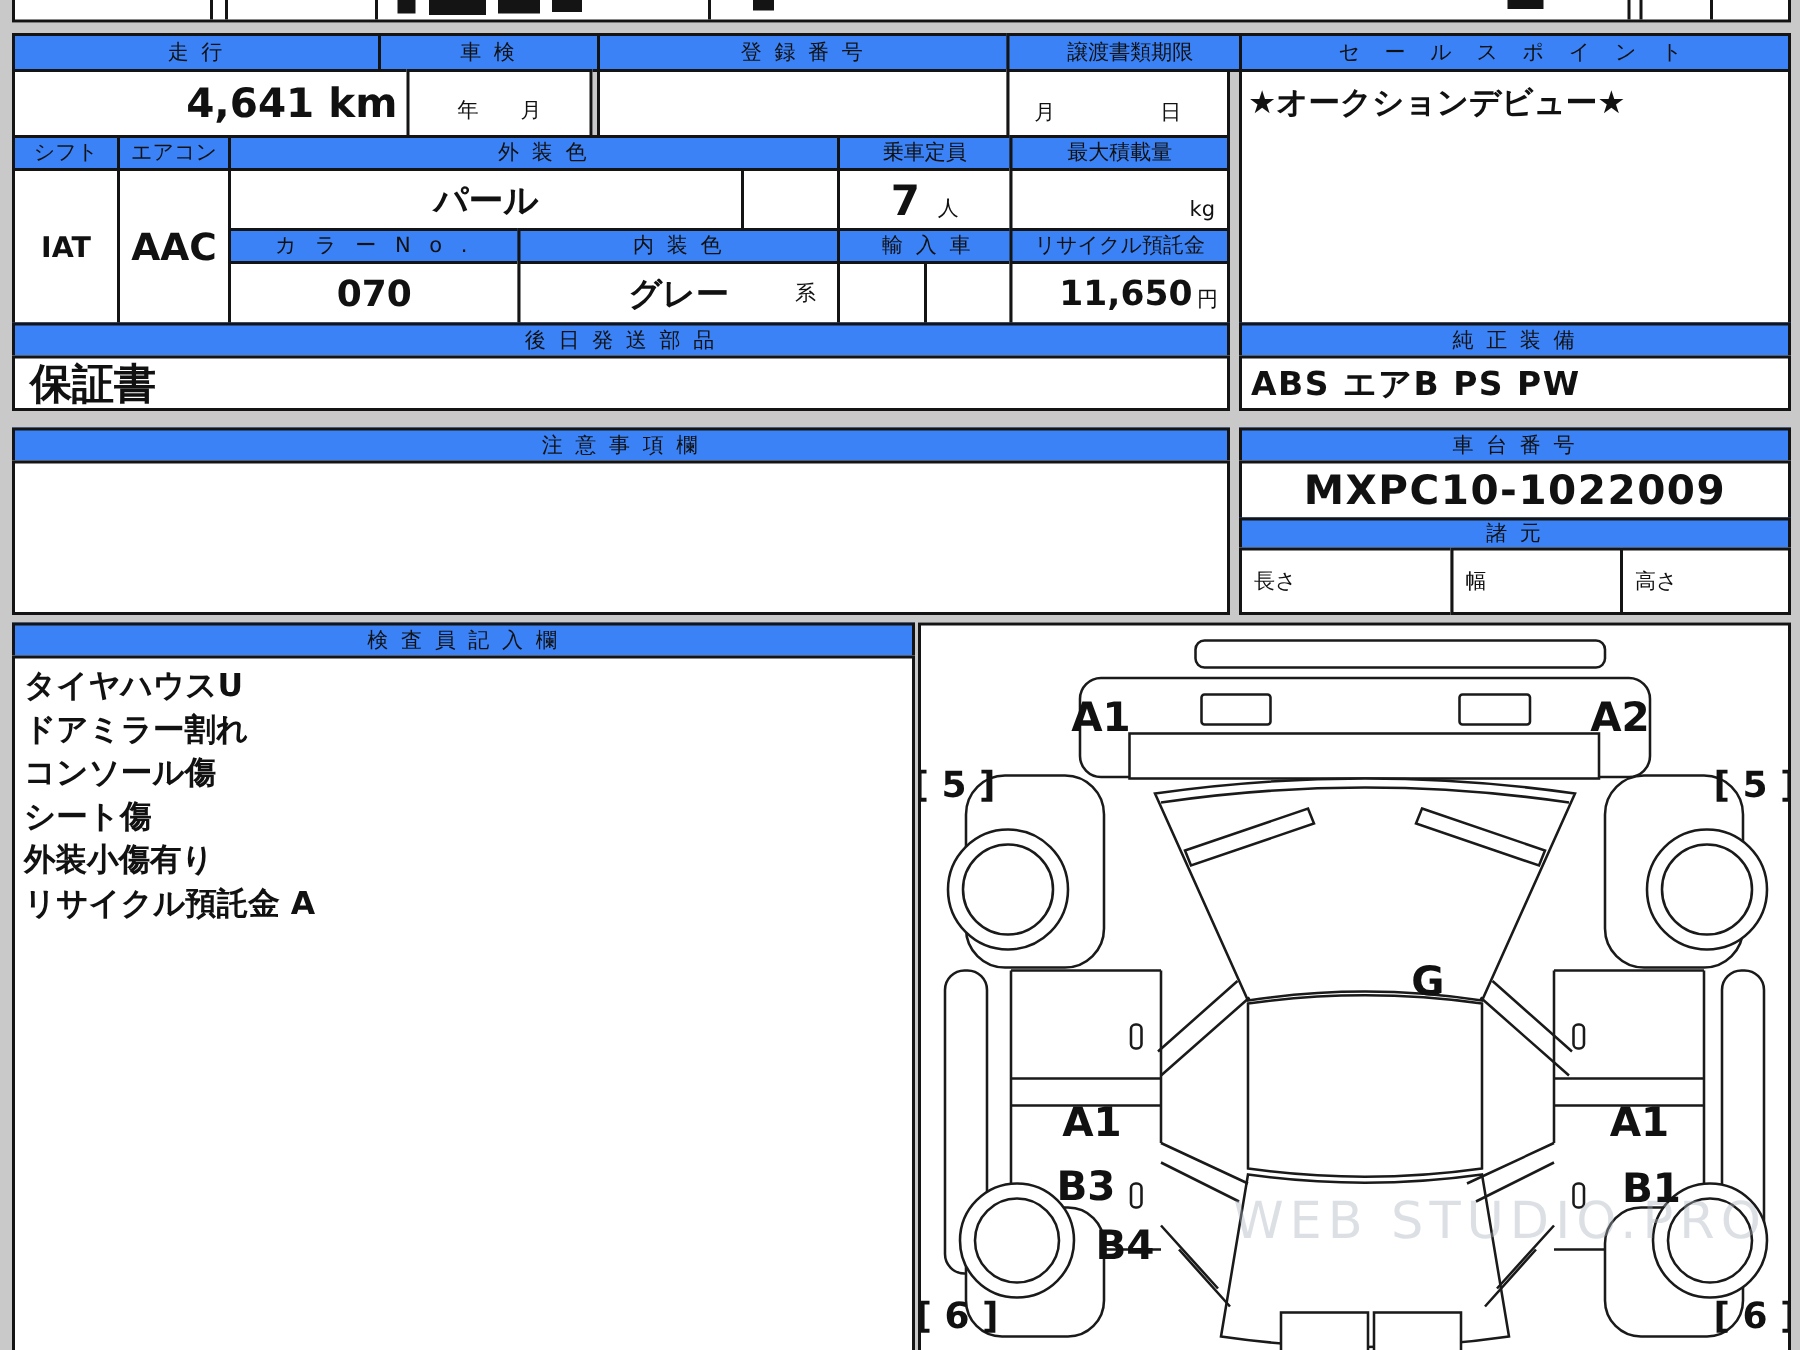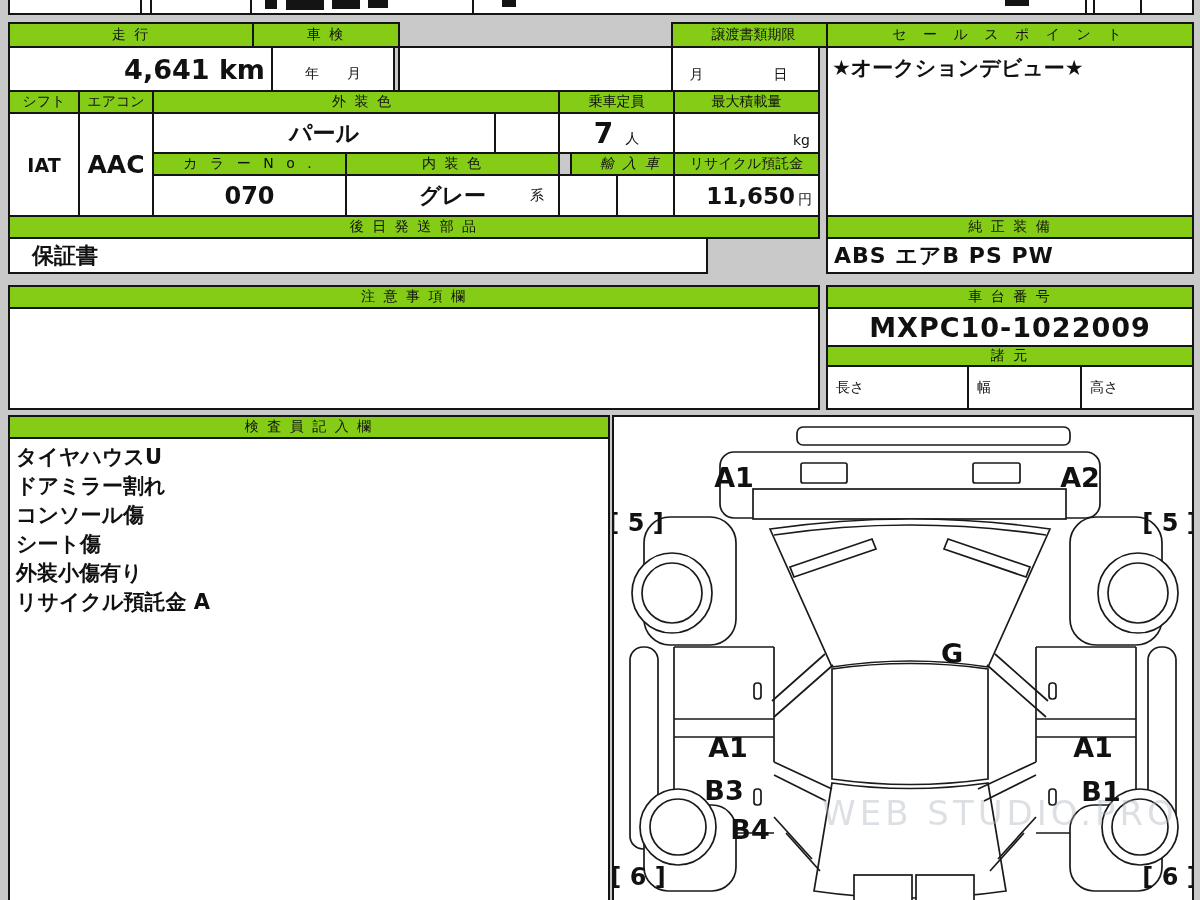--- a/index.html
+++ b/index.html
@@ -1,20 +1,20 @@
 <!DOCTYPE html>
 <html><head>
 <meta charset="utf-8">
 <style>
   html,body{margin:0;padding:0;}
   body{width:1200px;height:900px;background:#c9c9c9;overflow:hidden;
        font-family:"DejaVu Sans",sans-serif;color:#111;}
   #page{position:relative;width:1200px;height:900px;}
   .cell{position:absolute;box-sizing:border-box;border:2px solid #141414;background:#fff;}
-  .hdr{background:#84cc16;display:flex;align-items:center;justify-content:center;
+  .hdr{background:#3b82f6;display:flex;align-items:center;justify-content:center;
        font-size:14px;letter-spacing:2px;white-space:nowrap;}
   .val{display:flex;align-items:center;justify-content:center;font-weight:700;}
   .small{font-size:14px;font-weight:400;}
   .frag{position:absolute;background:#141414;}
   .vline{position:absolute;top:0;width:2px;background:#141414;height:100%;}
   svg text{font-family:"DejaVu Sans",sans-serif;}
 </style>
 </head>
 <body>
 
@@ -31,20 +31,21 @@
     <div class="frag" style="left:255px;top:0;width:12px;height:13px;"></div>
     <div class="frag" style="left:276px;top:0;width:38px;height:14px;"></div>
     <div class="frag" style="left:322px;top:0;width:28px;height:13px;"></div>
     <div class="frag" style="left:358px;top:0;width:20px;height:12px;"></div>
     <div class="frag" style="left:492px;top:2px;width:14px;height:9px;"></div>
     <div class="frag" style="left:995px;top:4px;width:24px;height:6px;"></div>
   </div>
 
   <div class="cell hdr" style="left:8px;top:22px;width:246px;height:26px;">走 行</div>
   <div class="cell hdr" style="left:252px;top:22px;width:148px;height:26px;">車 検</div>
+  <div class="cell hdr" style="left:398px;top:22px;width:275px;height:26px;">登 録 番 号</div>
   <div class="cell hdr" style="left:671px;top:22px;width:165px;height:26px;letter-spacing:0;">譲渡書類期限</div>
 
   <div class="cell val" style="left:8px;top:46px;width:279px;height:46px;font-size:27px;justify-content:flex-end;padding-right:20px;">4,641 km</div>
   <div class="cell val small" style="left:252px;top:46px;width:124px;height:46px;align-items:flex-end;padding-bottom:7px;margin-left:19px;">年　　月</div>
   <div class="cell" style="left:398px;top:46px;width:275px;height:46px;"></div>
   <div class="cell val small" style="left:671px;top:46px;width:149px;height:46px;align-items:flex-end;justify-content:center;padding-bottom:6px;letter-spacing:14px;">月　　日</div>
 
   <div class="cell hdr" style="left:8px;top:90px;width:72px;height:24px;letter-spacing:0;">シフト</div>
   <div class="cell hdr" style="left:78px;top:90px;width:76px;height:24px;letter-spacing:0;">エアコン</div>
   <div class="cell hdr" style="left:152px;top:90px;width:408px;height:24px;padding-left:13px;">外 装 色</div>
@@ -59,37 +60,37 @@
      <span style="font-size:28px;">7</span>
      <span class="small" style="margin-left:12px;margin-top:12px;">人</span>
   </div>
   <div class="cell val" style="left:673px;top:112px;width:147px;height:42px;justify-content:flex-end;align-items:flex-end;padding:0 8px 4px 0;">
      <span></span>
      <span class="small">kg</span>
   </div>
 
   <div class="cell hdr" style="left:152px;top:152px;width:195px;height:24px;letter-spacing:4px;">カ ラ ー N o .</div>
   <div class="cell hdr" style="left:345px;top:152px;width:215px;height:24px;">内 装 色</div>
-  <div class="cell hdr" style="left:570px;top:152px;width:121px;height:24px;font-style:italic;">輸 入 車</div>
+  <div class="cell hdr" style="left:558px;top:152px;width:121px;height:24px;">輸 入 車</div>
   <div class="cell hdr" style="left:673px;top:152px;width:147px;height:24px;letter-spacing:0;">リサイクル預託金</div>
 
   <div class="cell val" style="left:152px;top:174px;width:195px;height:43px;font-size:24px;">070</div>
   <div class="cell val" style="left:345px;top:174px;width:215px;height:43px;font-size:22px;">
      <span>グレー</span>
      <span class="small" style="position:absolute;right:14px;bottom:10px;">系</span>
   </div>
   <div class="cell" style="left:558px;top:174px;width:60px;height:43px;"></div>
   <div class="cell" style="left:616px;top:174px;width:59px;height:43px;"></div>
   <div class="cell val" style="left:673px;top:174px;width:147px;height:43px;justify-content:flex-end;padding-right:6px;">
      <span style="font-size:23px;">11,650</span>
      <span class="small" style="margin:8px 0 0 3px;">円</span>
   </div>
 
   <div class="cell hdr" style="left:8px;top:215px;width:812px;height:24px;">後 日 発 送 部 品</div>
-  <div class="cell val" style="left:8px;top:237px;width:700px;height:37px;justify-content:flex-start;padding-left:22px;font-size:22px;">保証書</div>
+  <div class="cell val" style="left:8px;top:237px;width:812px;height:37px;justify-content:flex-start;padding-left:10px;font-size:28px;">保証書</div>
 
   <div class="cell hdr" style="left:826px;top:22px;width:368px;height:26px;letter-spacing:6px;">セ ー ル ス ポ イ ン ト</div>
   <div class="cell" style="left:826px;top:46px;width:368px;height:171px;font-weight:700;font-size:21px;padding:6px 4px;">★オークションデビュー★</div>
   <div class="cell hdr" style="left:826px;top:215px;width:368px;height:24px;">純 正 装 備</div>
   <div class="cell val" style="left:826px;top:237px;width:368px;height:37px;justify-content:flex-start;padding-left:6px;font-size:22px;letter-spacing:1px;">ABS エアB PS PW</div>
 
   <div class="cell hdr" style="left:8px;top:285px;width:812px;height:24px;">注 意 事 項 欄</div>
   <div class="cell" style="left:8px;top:307px;width:812px;height:103px;"></div>
 
   <div class="cell hdr" style="left:826px;top:285px;width:368px;height:24px;">車 台 番 号</div>

